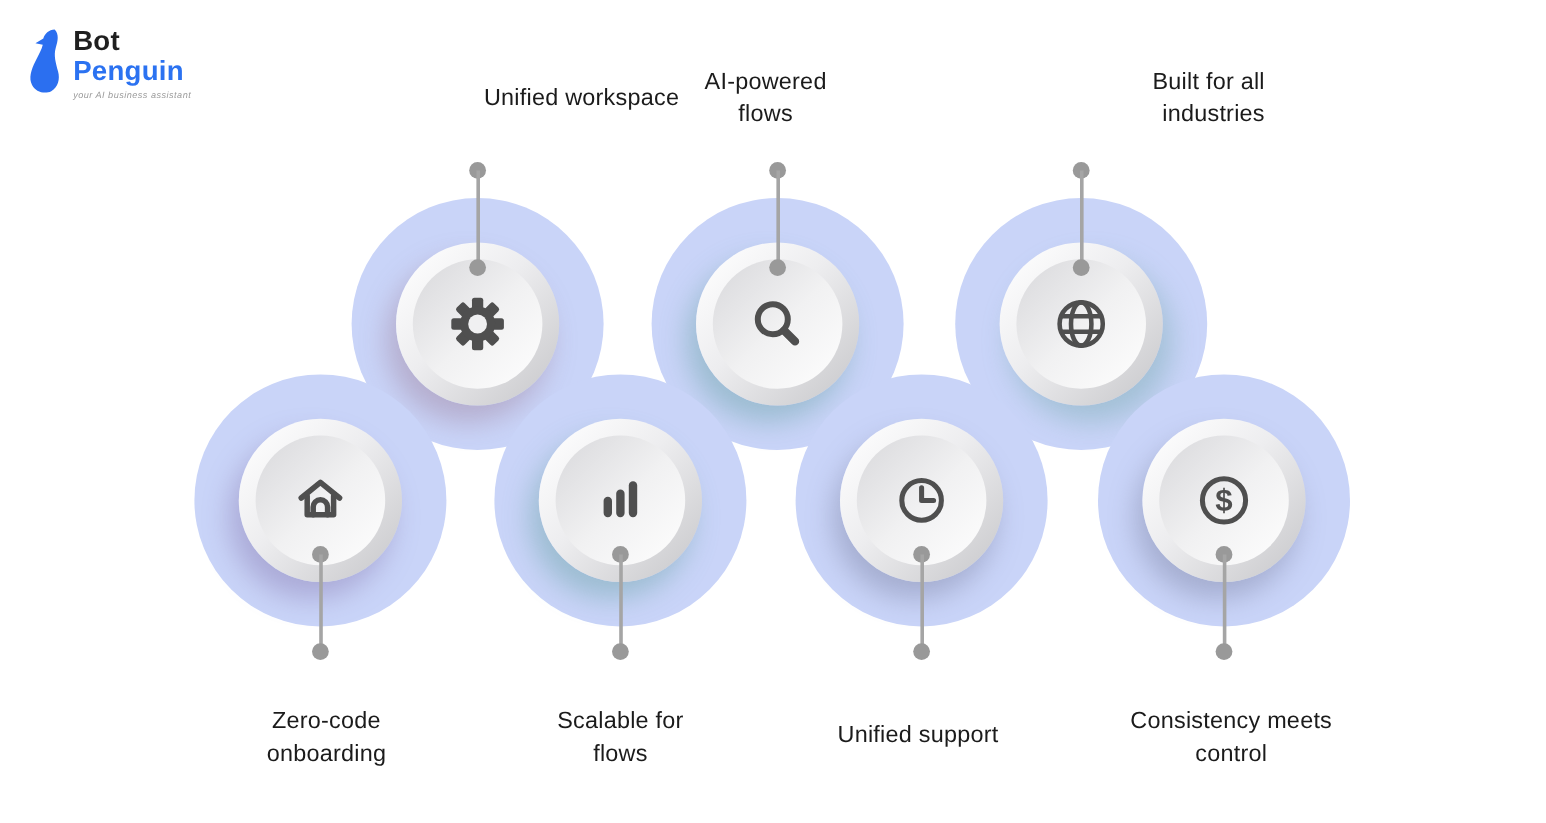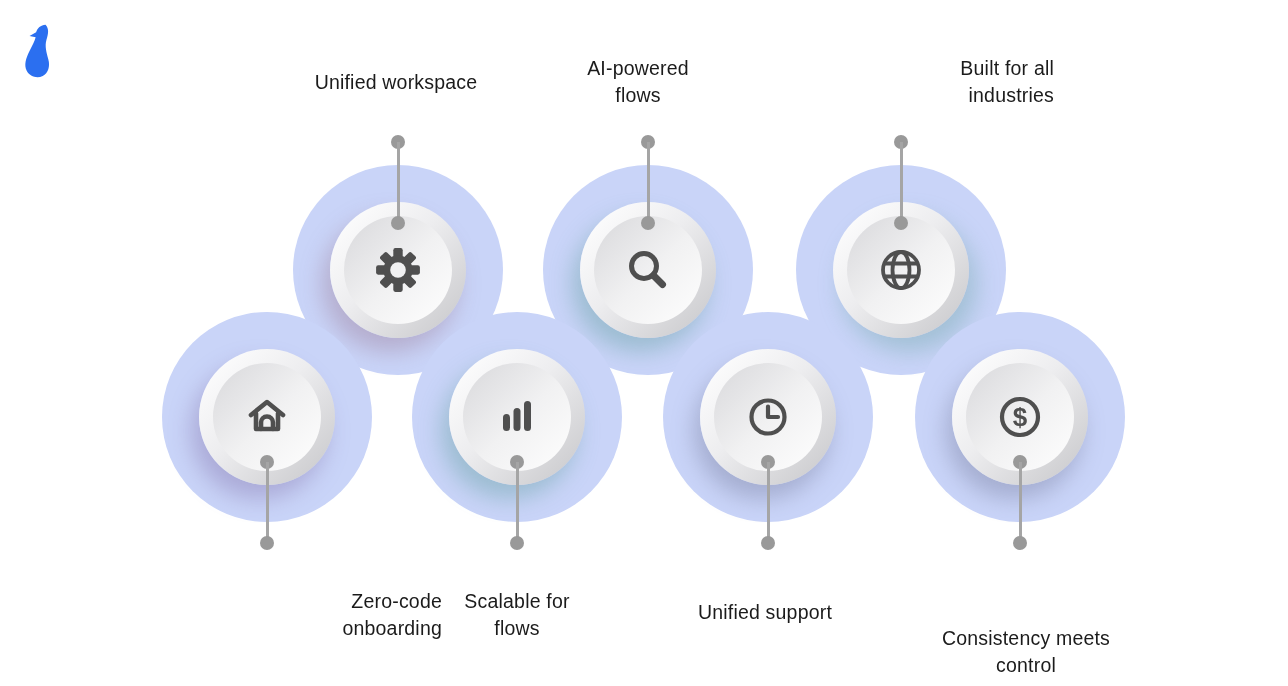--- a/index.html
+++ b/index.html
@@ -50,37 +50,42 @@
   .conn-dot{position:absolute;left:0;width:14px;height:14px;border-radius:50%;background:#999999;}
   .conn-dot.d1{top:0;}
   .conn-dot.d2{bottom:0;}
   
   .label{
     position:absolute;left:0;width:340px;text-align:center;white-space:pre-line;
     font-size:19.5px;line-height:26.5px;font-weight:500;color:#1b1b1b;letter-spacing:.2px;
   }
   .row-top .label{top:-162px;transform:translate(-50%,-100%);}
   .row-bottom .label{top:171px;transform:translateX(-50%);}
-  .f1 .label{top:-175px;margin-left:-2px;}
+  .f1 .label{top:-175px;margin-left:-2px;text-align:right;}
   .f2 .label{margin-left:-10px;}
   .f3 .label{margin-left:-17px;text-align:right;}
-  .f4 .label{margin-left:5px;text-align:right;}
+  .f4 .label{margin-left:5px;}
   .f6 .label{top:182px;margin-left:-3px;}
-  .f7 .label{margin-left:6px;margin-top:37px;}
+  .f7 .label{margin-left:6px;}
   .icon-svg{display:block;}
 </style>
 </head>
 <body>
 
 <div class="canvas">
 
   <div class="logo">
     <svg class="icon-svg" width="32" height="58" viewBox="0 0 34 58">
       <path d="M25 1 C20 1 16 5 15 9 L8 13 L14.5 14.5 C13.5 19 11 23 8 29 C4 37 2 44 5 50 C8 56 16 58.5 22 55.5 C28 52.5 30 45 28 38 C26 30 24 24 26 17 C28 11 29 5 25 1 Z" fill="#2b6ff0"></path>
     </svg>
+    <div class="logo-text">
+      <span class="logo-bot">Bot</span>
+      <span class="logo-penguin">Penguin</span>
+      <span class="logo-tagline">your AI business assistant</span>
+    </div>
   </div>
 
   <div class="feature f1 row-top">
     <div class="blob"></div>
     <div class="circle">
       <div class="inner">
         <svg class="icon-svg" width="48" height="48" viewBox="0 0 46 46">
           <g transform="translate(23,23)" fill="#4f4f4f">
             <rect x="-4.5" y="-21" width="9" height="42" rx="2"></rect>
             <rect x="-4.5" y="-21" width="9" height="42" rx="2" transform="rotate(45)"></rect>

